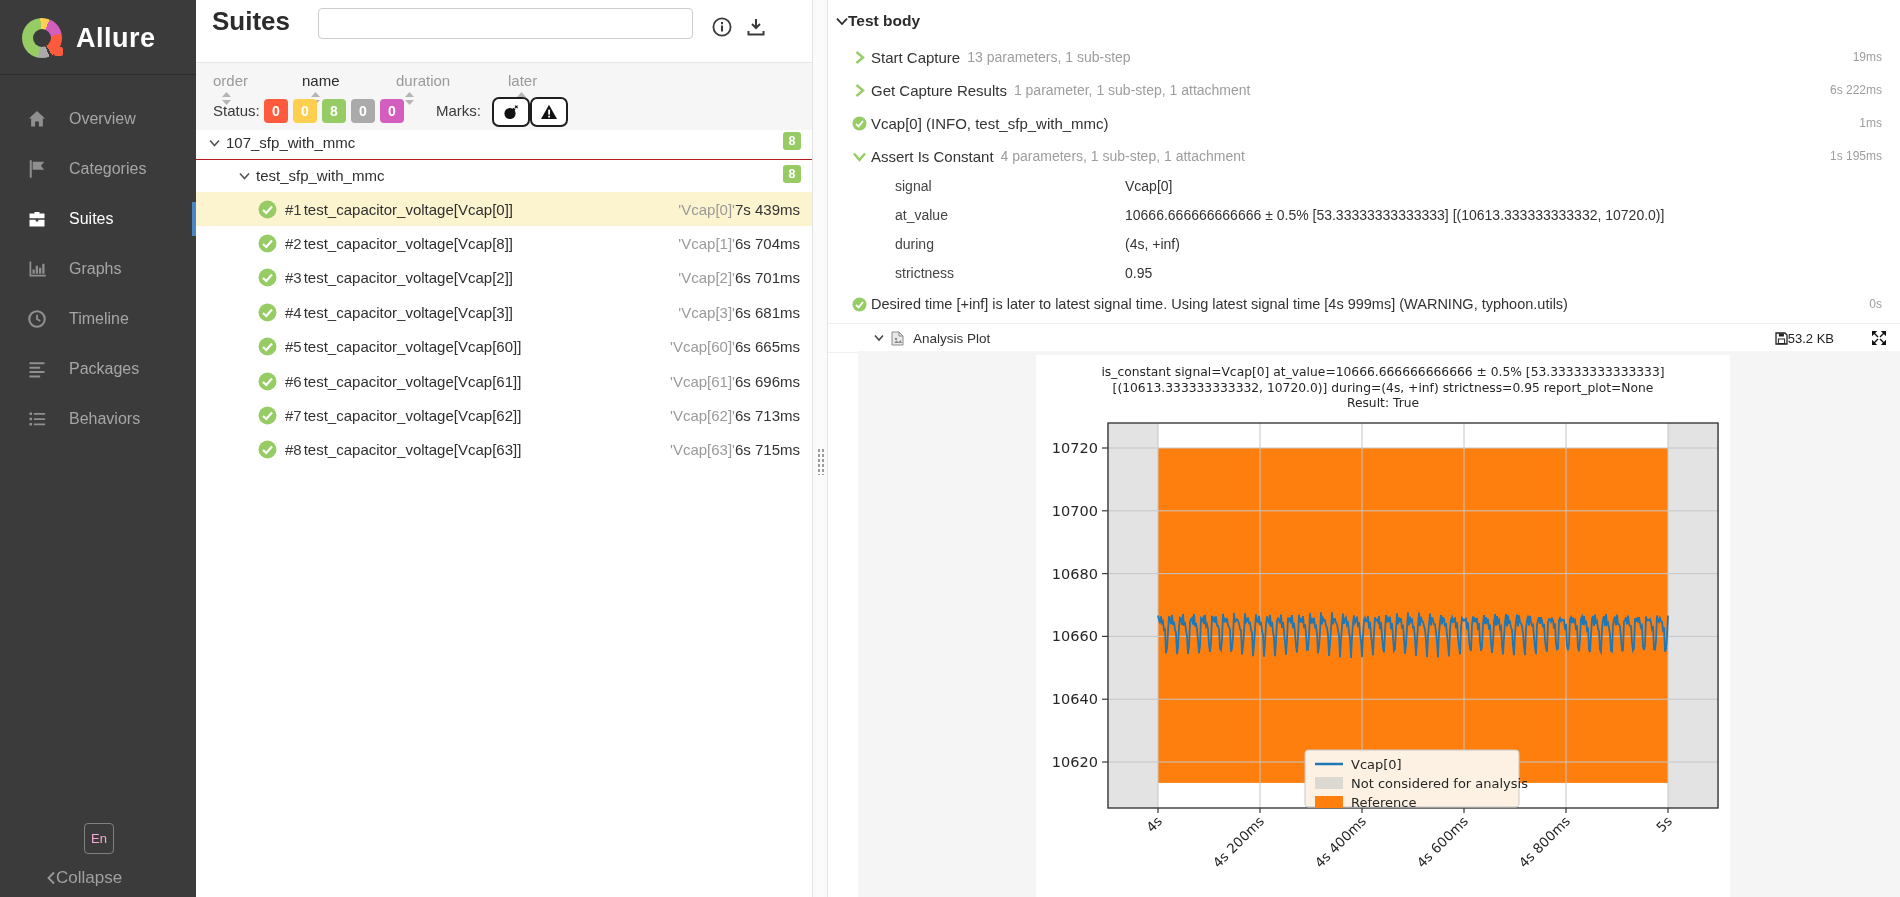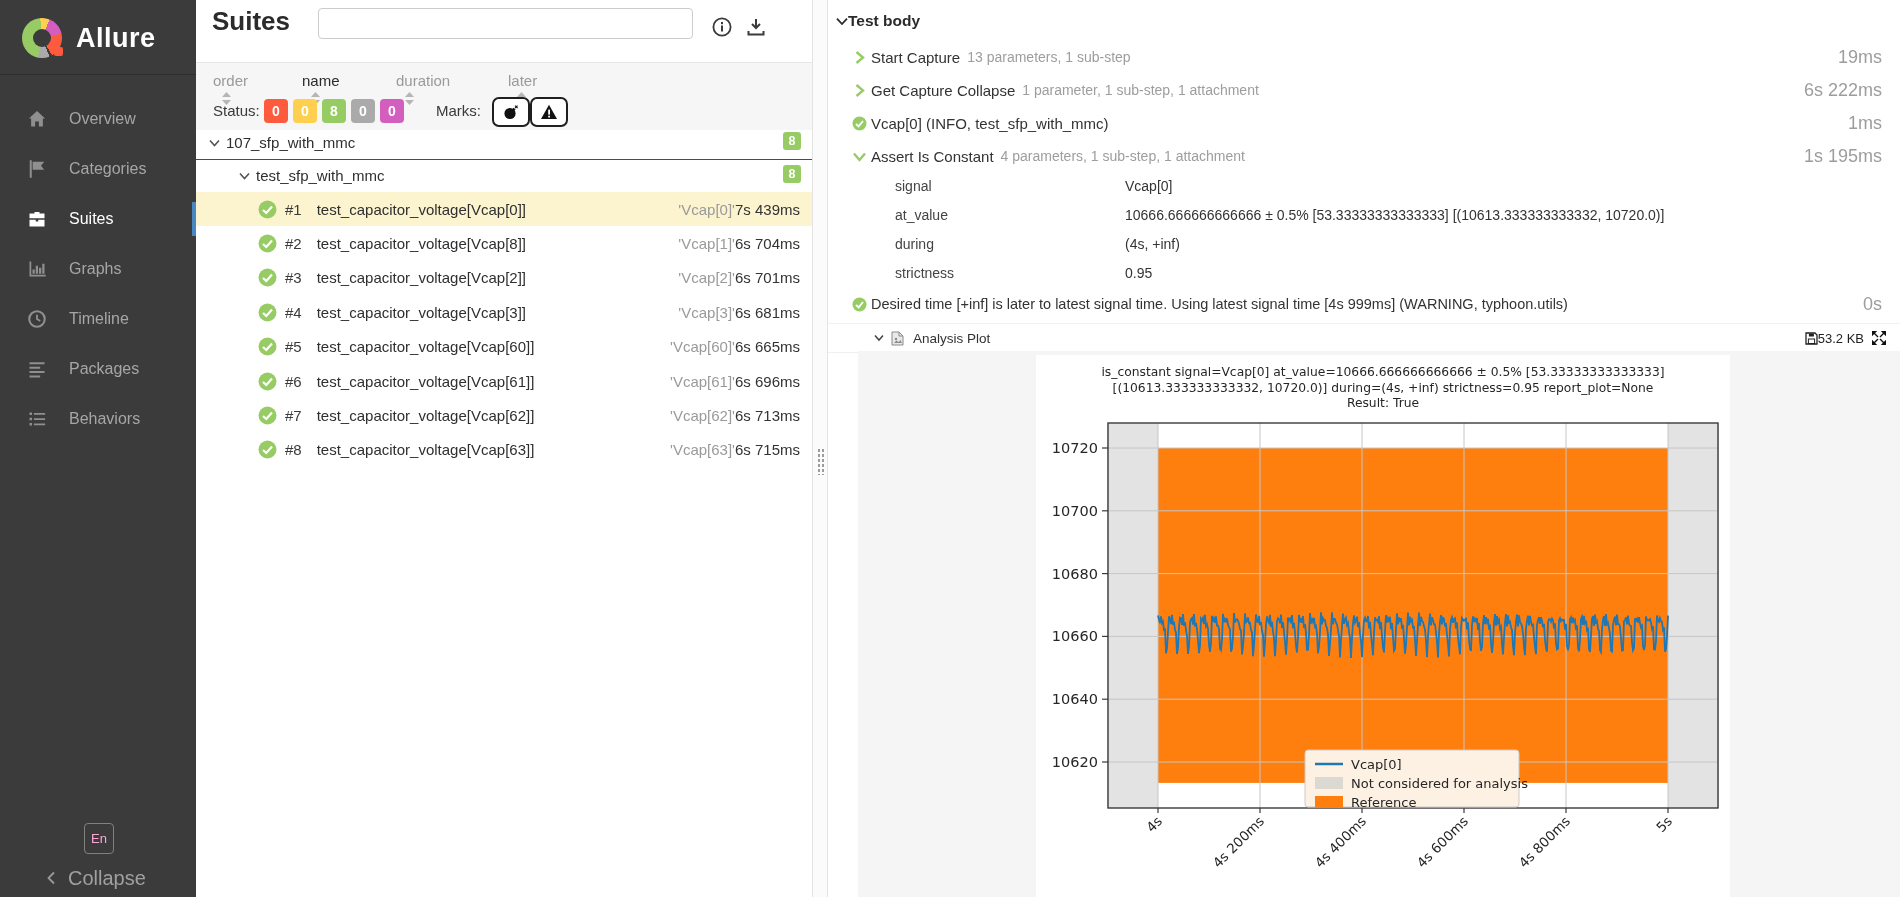--- a/index.html
+++ b/index.html
@@ -17,21 +17,21 @@
   .nav{position:absolute;top:94px;left:0;width:196px;}
   .nav-item{position:relative;height:50px;display:flex;align-items:center;gap:22px;padding-left:27px;
             color:#a6a6a6;font-size:16px;cursor:pointer;}
   .nav-item .nicon{width:20px;height:20px;color:#8f8f8f;flex:0 0 20px;}
   .nav-item.active{color:#fff;}
   .nav-item.active .nicon{color:#fff;}
   .nav-item.active::after{content:"";position:absolute;right:0;top:8px;width:4px;height:34px;background:#4a86c0;}
   .lang-btn{position:absolute;left:84px;top:823px;width:28px;height:29px;border:1px solid #808080;border-radius:4px;
             color:#f9a8d4;font-size:13px;display:flex;align-items:center;justify-content:center;}
   .collapse-row{position:absolute;left:0;top:863px;width:196px;height:30px;display:flex;align-items:center;
-                color:#a0a0a0;font-size:20px;gap:12px;padding-left:46px;cursor:pointer;}
+                color:#a0a0a0;font-size:17px;padding-left:46px;cursor:pointer;}
   
   .suites{position:absolute;left:196px;top:0;width:616px;height:897px;background:#fff;}
   .suites-title{position:absolute;left:16px;top:6px;font-size:26px;font-weight:bold;color:#2b2b2b;}
   .search{position:absolute;left:122px;top:8px;width:375px;height:31px;border:1px solid #ccc;border-radius:4px;
           font-size:14px;padding:0 8px;outline:none;box-sizing:border-box;background:#fff;}
   .hicon{position:absolute;top:16px;width:22px;height:22px;color:#3a3a3a;cursor:pointer;}
   .subhead{position:absolute;left:0;top:62px;width:616px;height:67px;background:#f6f6f6;border-top:1px solid #e7e7e7;}
   .colrow{position:absolute;top:7px;left:0;height:22px;font-size:15px;color:#9a9a9a;}
   .col{position:absolute;top:0;cursor:pointer;}
   .col .cl{vertical-align:middle;}
@@ -48,46 +48,46 @@
   .grow{position:absolute;left:0;width:616px;height:33px;display:flex;align-items:center;
         border-bottom:1px solid #b91c1c;font-size:15px;color:#2f2f2f;cursor:pointer;}
   .grow .car{color:#555;margin-right:6px;display:inline-flex;}
   .gbadge{position:absolute;right:11px;top:6px;min-width:10px;padding:2px 4px;background:#97cc64;color:#fff;
           font-size:12.5px;font-weight:bold;border-radius:3px;text-align:center;}
   .leaves{position:absolute;left:0;top:192px;width:616px;}
   .leaf{position:relative;height:34.4px;display:flex;align-items:center;font-size:15px;cursor:pointer;}
   .leaf.sel{background:#fcf3cf;}
   .leaf .chk{margin-left:62px;width:19px;height:19px;flex:0 0 19px;}
   .leaf .num{margin-left:8px;color:#3a3a3a;}
-  .leaf .nm{margin-left:15px;color:#2f2f2f;}
+  .leaf .nm{margin-left:2px;color:#2f2f2f;}
   .leaf .rt{position:absolute;right:12px;top:0;height:34.4px;display:flex;align-items:center;}
   .leaf .pq{color:#9a9a9a;}
   .leaf .dur{color:#333;}
   
   .divider{position:absolute;left:812px;top:0;width:16px;height:897px;background:#fbfbfb;
            border-left:1px solid #e3e3e3;border-right:1px solid #e3e3e3;box-sizing:border-box;}
   .grip{position:absolute;left:4px;top:448px;width:7px;height:27px;cursor:col-resize;
         background-image:radial-gradient(#9c9c9c 1.1px,transparent 1.2px);background-size:4px 5px;}
   
   .testp{position:absolute;left:828px;top:0;width:1072px;height:897px;background:#fff;}
   .tb-row{position:absolute;left:0;top:8px;height:26px;display:flex;align-items:center;}
   .tb-row .car{margin-left:8px;display:inline-flex;color:#2b2b2b;}
   .tb-title{margin-left:0;font-size:15.5px;font-weight:bold;color:#2b2b2b;}
   .step{position:absolute;left:0;width:1072px;height:26px;display:flex;align-items:center;cursor:pointer;}
   .step .sic{margin-left:24px;width:15px;height:15px;flex:0 0 15px;}
   .step .st{margin-left:4px;font-size:15px;color:#333;}
   .step .sm{margin-left:7px;font-size:14px;color:#9d9d9d;}
-  .rdur{position:absolute;right:18px;top:0;height:26px;display:flex;align-items:center;font-size:18px;color:#9d9d9d;}
+  .rdur{position:absolute;right:18px;top:0;height:26px;display:flex;align-items:center;font-size:12px;color:#9d9d9d;}
   .prow{position:absolute;left:0;width:1072px;height:29px;}
   .prow .pl{position:absolute;left:67px;top:6px;font-size:14px;color:#444;}
   .prow .pv{position:absolute;left:297px;top:6px;font-size:14px;color:#333;}
   .att-row{position:absolute;left:0;top:323px;width:1072px;height:28px;display:flex;align-items:center;
            border-top:1px solid #f0f0f0;border-bottom:1px solid #f0f0f0;cursor:pointer;font-size:13.5px;color:#333;}
   .att-row .car{margin-left:46px;display:inline-flex;color:#444;}
-  .att-size{position:absolute;right:36px;top:0;height:28px;display:flex;align-items:center;gap:0;font-size:13px;color:#222;}
+  .att-size{position:absolute;right:66px;top:0;height:28px;display:flex;align-items:center;gap:0;font-size:13px;color:#222;}
   .att-exp{position:absolute;right:14px;top:7px;width:14px;height:14px;color:#111;cursor:pointer;}
   .att-body{position:absolute;left:30px;top:351px;right:0;height:546px;background:#f5f5f5;}
   .card{position:absolute;left:178px;top:4px;width:694px;height:542px;background:#fff;}
   .ctitle{margin-top:10px;text-align:center;font-family:"DejaVu Sans",sans-serif;font-size:12.3px;
           line-height:15.5px;color:#262626;}
   #plot-svg{position:absolute;left:0;top:48px;}
   #plot-svg text{font-family:"DejaVu Sans",sans-serif;}
 </style>
 </head>
 <body>
@@ -365,21 +365,21 @@
           <polyline points="4.5,2 11,7.5 4.5,13" fill="none" stroke="#97cc64" stroke-width="2.4"></polyline>
         </svg>
       <span class="st">Start Capture</span>
       <span class="sm">13 parameters, 1 sub-step</span>
       <span class="rdur">19ms</span>
     </div>
     <div class="step" style="top:77px">
       <svg class="sic" viewBox="0 0 15 15">
           <polyline points="4.5,2 11,7.5 4.5,13" fill="none" stroke="#97cc64" stroke-width="2.4"></polyline>
         </svg>
-      <span class="st">Get Capture Collapse</span>
+      <span class="st">Get Capture Results</span>
       <span class="sm">1 parameter, 1 sub-step, 1 attachment</span>
       <span class="rdur">6s 222ms</span>
     </div>
     <div class="step" style="top:110px">
       <svg class="sic" viewBox="0 0 15 15">
           <circle cx="7.5" cy="7.5" r="7" fill="#97cc64"></circle>
           <polyline points="4,8 6.6,10.4 11,5" fill="none" stroke="#fff" stroke-width="1.8"></polyline>
         </svg>
       <span class="st">Vcap[0] (INFO, test_sfp_with_mmc)</span>
       <span class="rdur">1ms</span>

